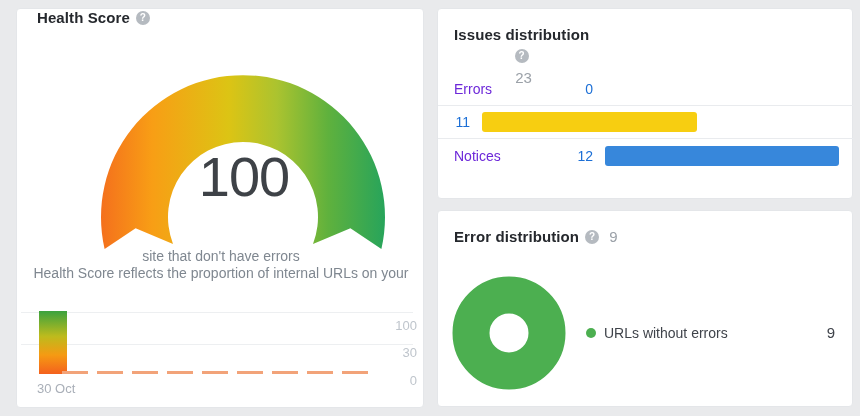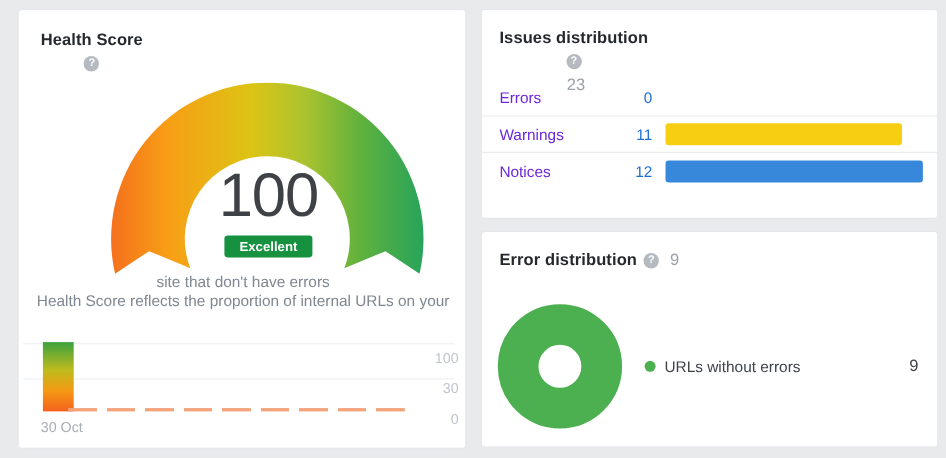--- a/index.html
+++ b/index.html
@@ -25,21 +25,21 @@
   .help-icon {
     width:14px; height:14px; border-radius:50%;
     background:#b5bac0; color:#ffffff;
     font-size:10px; font-weight:bold;
     display:flex; align-items:center; justify-content:center;
     line-height:1;
   }
   .sub-count { font-size:15px; color:#9ba1a8; margin-left:4px; }
 
   
-  #health-card .card-title-row { left:20px; top:19px;flex-direction:column; }
+  #health-card .card-title-row { left:20px; top:0; }
 
   .gauge-wrap { position:absolute; left:66px; top:54px; width:320px; height:205px; }
   .gauge-svg { position:absolute; left:0; top:0; }
   .gauge-score {
     position:absolute; left:96px; top:86px; width:130px;
     text-align:center;
     font-size:56px; letter-spacing:-1px; color:#3e4247;
     line-height:1;
   }
   .gauge-badge-row { position:absolute; left:96px; top:151px; width:130px; text-align:center; }
@@ -119,23 +119,20 @@
       </defs>
       <path d="M 21.6 185.9
                A 142 142 0 1 1 298.4 185.9
                L 267.4 165.3
                L 230.0 180.9
                A 75 75 0 1 0 90.0 180.9
                L 52.6 165.3
                Z" fill="url(#gaugeGrad)"></path>
     </svg>
     <div class="gauge-score">100</div>
-    <div class="gauge-badge-row">
-      <span class="gauge-badge">Excellent</span>
-    </div>
   </div>
 
   <div class="gauge-desc">
     <div>site that don't have errors</div>
     <div>Health Score reflects the proportion of internal URLs on your</div>
   </div>
 
   <div class="trend">
     <div class="gridline grid-100"></div>
     <div class="gridline grid-50"></div>
@@ -155,21 +152,20 @@
     <span class="sub-count">23</span>
   </div>
 
   <div class="issues-rows">
     <div class="issue-row bordered">
       <span class="issue-label">Errors</span>
       <span class="issue-value">0</span>
 
     </div>
     <div class="issue-row bordered">
-      <span class="issue-label">Warnings</span>
       <span class="issue-value">11</span>
       <span class="issue-bar" style="width: 214.5px; background: rgb(247, 206, 17);"></span>
     </div>
     <div class="issue-row">
       <span class="issue-label">Notices</span>
       <span class="issue-value">12</span>
       <span class="issue-bar" style="width: 234px; background: rgb(55, 135, 219);"></span>
     </div>
   </div>
 </div>

